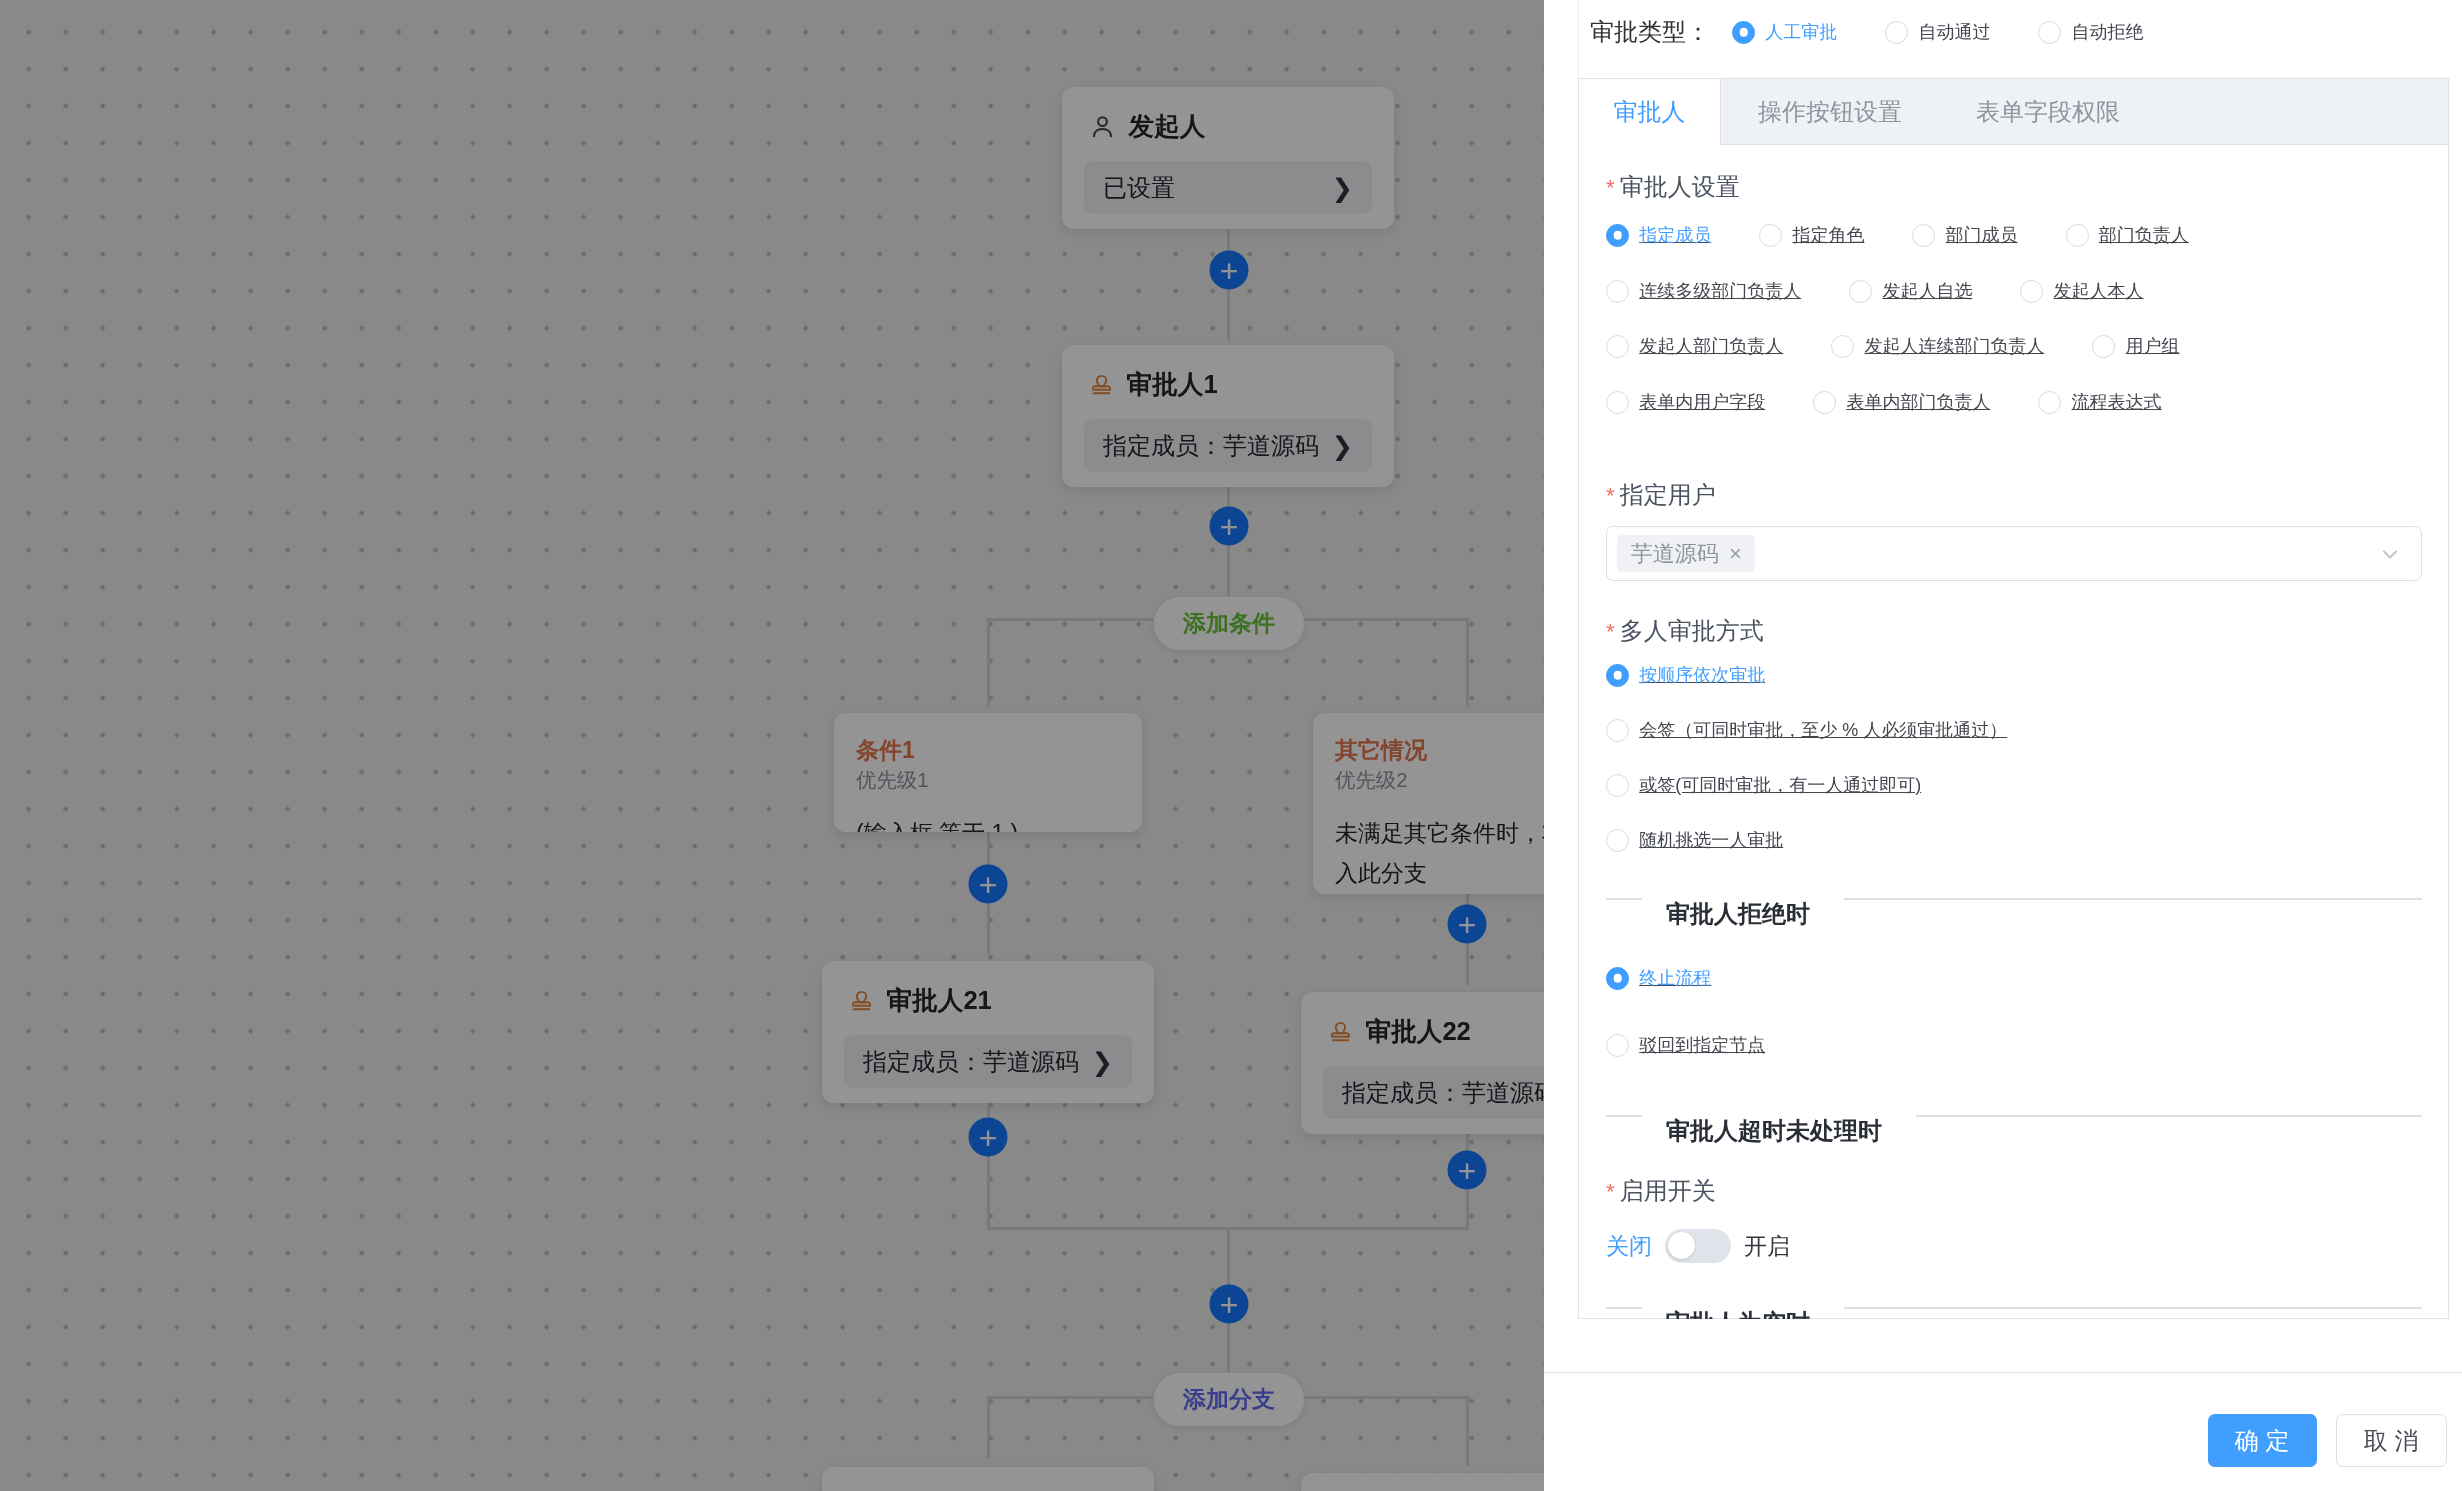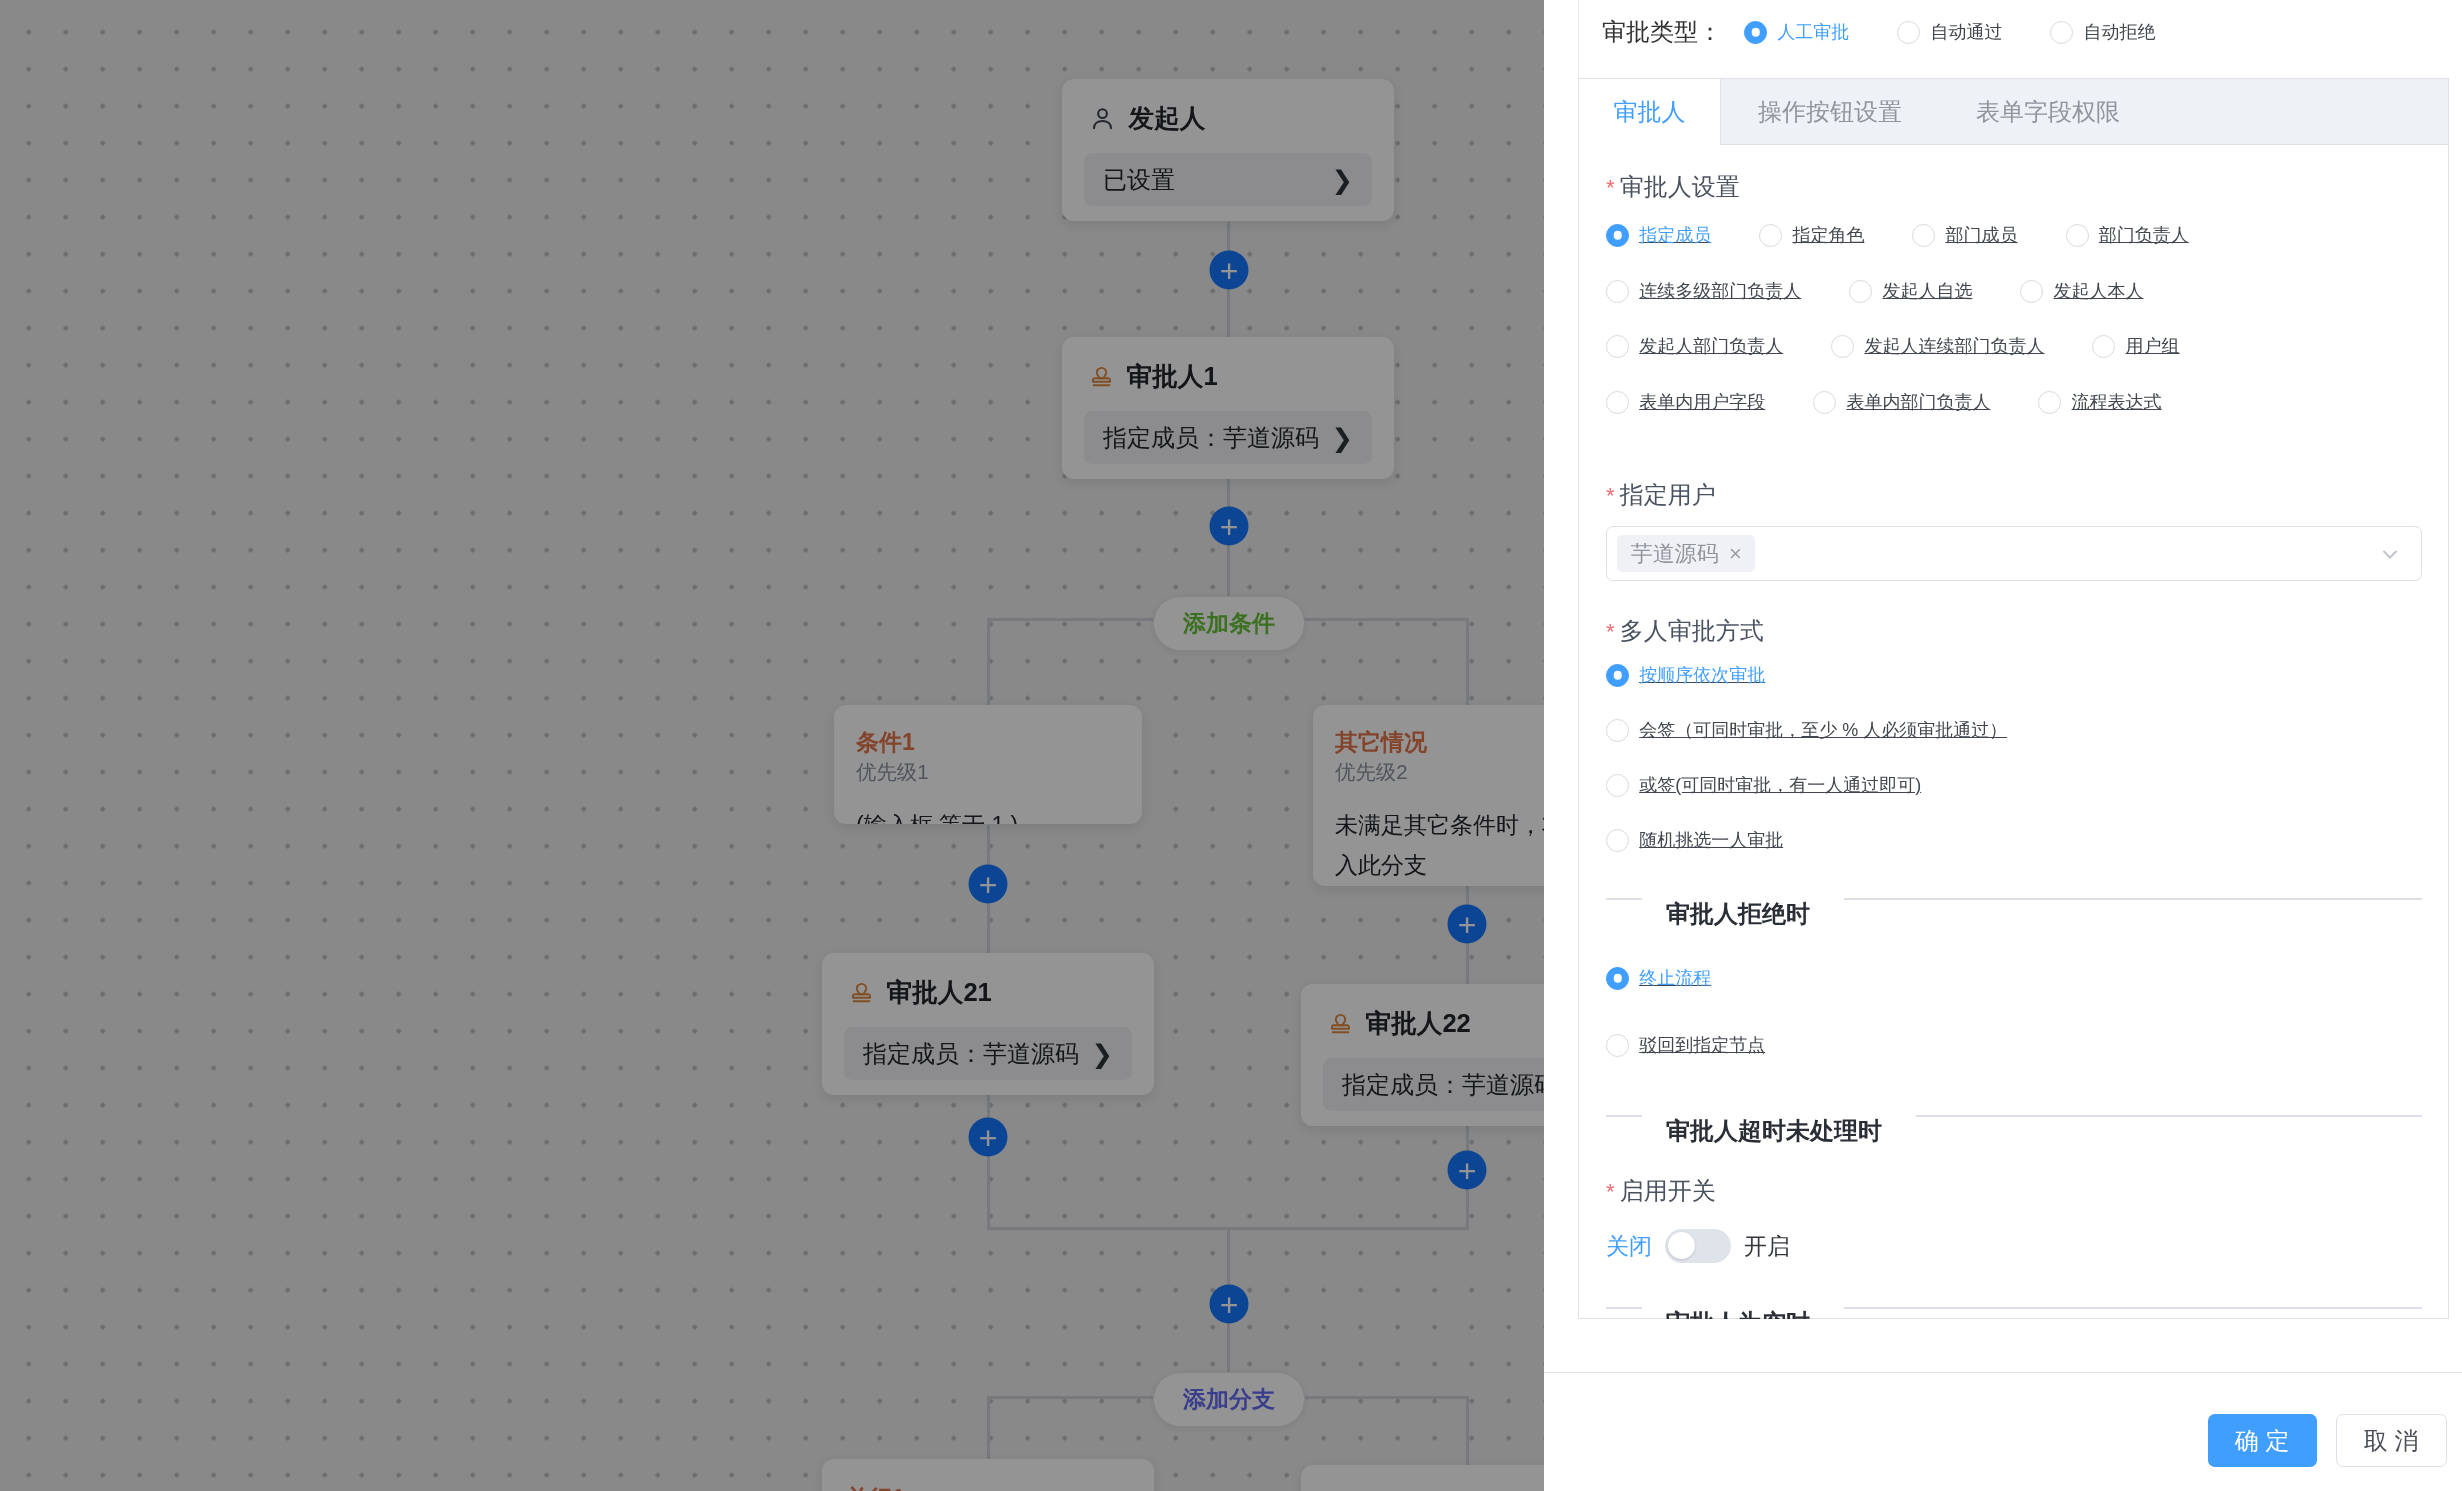--- a/index.html
+++ b/index.html
@@ -11,21 +11,21 @@
     background-image:radial-gradient(circle,#b7bac0 2px,transparent 2.4px);
     background-size:37px 37px;background-position:10.2px 13.6px;z-index:1;}
   .v,.h{position:absolute;background:#cdd1d8;z-index:2;}
   .v{width:2.6px;} .h{height:2.6px;}
 
   .plus{position:absolute;width:39px;height:39px;border-radius:50%;background:#1677ff;
     color:#fff;display:flex;align-items:center;justify-content:center;font-size:32px;
     font-weight:400;transform:translate(-50%,-50%);z-index:4;line-height:1;}
 
   .node{position:absolute;background:#fff;border-radius:12px;
-    box-shadow:0 3.4px 12px rgba(31,35,41,.10);z-index:3;overflow:hidden;}
+    box-shadow:0 3.4px 12px rgba(31,35,41,.10);z-index:3;overflow:hidden;margin-top:8px;}
   .nhead{display:flex;align-items:center;gap:12px;padding:22px 25.6px 0 25.6px;
     font-size:25.6px;font-weight:bold;color:#23262d;}
   .nbody{margin:17px 22px 0 22px;height:53px;background:#f1f2f4;border-radius:8.5px;
     display:flex;align-items:center;justify-content:space-between;padding:0 19px;
     font-size:24px;color:#23262d;}
   .chev{font-size:25.6px;font-weight:bold;color:#2f343b;}
 
   .chead{display:flex;align-items:flex-start;justify-content:space-between;
     padding:22px 22px 0 22px;flex-direction:column;}
   .ctitle{font-size:23px;font-weight:bold;color:#e2754a;}
@@ -39,21 +39,21 @@
   .pill.green{color:#67c23a;} .pill.purple{color:#626aef;}
 
   .dim{position:absolute;left:0;top:0;width:1544px;height:1491px;
     background:rgba(0,0,0,.42);z-index:10;}
 
   
   .panel{position:absolute;left:1544px;top:0;width:918px;height:1491px;
     background:#fff;z-index:20;font-size:23px;color:#42474f;}
 
   .type-row{position:absolute;left:46px;top:10.2px;height:44px;display:flex;
-    align-items:center;margin-left:12px;}
+    align-items:center;}
   .type-label{font-size:24px;color:#303133;margin-right:22px;}
 
   .opt{display:inline-flex;align-items:center;margin-right:48px;cursor:pointer;}
   .rdo{width:23px;height:23px;border-radius:50%;background:#fff;
     border:1.7px solid #d6dae0;box-sizing:border-box;flex:none;position:relative;}
   .opt.sel .rdo{background:#409eff;border-color:#409eff;}
   .opt.sel .rdo::after{content:"";position:absolute;left:50%;top:50%;width:8.5px;
     height:8.5px;border-radius:50%;background:#fff;transform:translate(-50%,-50%);}
   .olbl{margin-left:10.2px;font-size:18px;color:#42474f;}
   .opt.sel .olbl{color:#409eff;}

